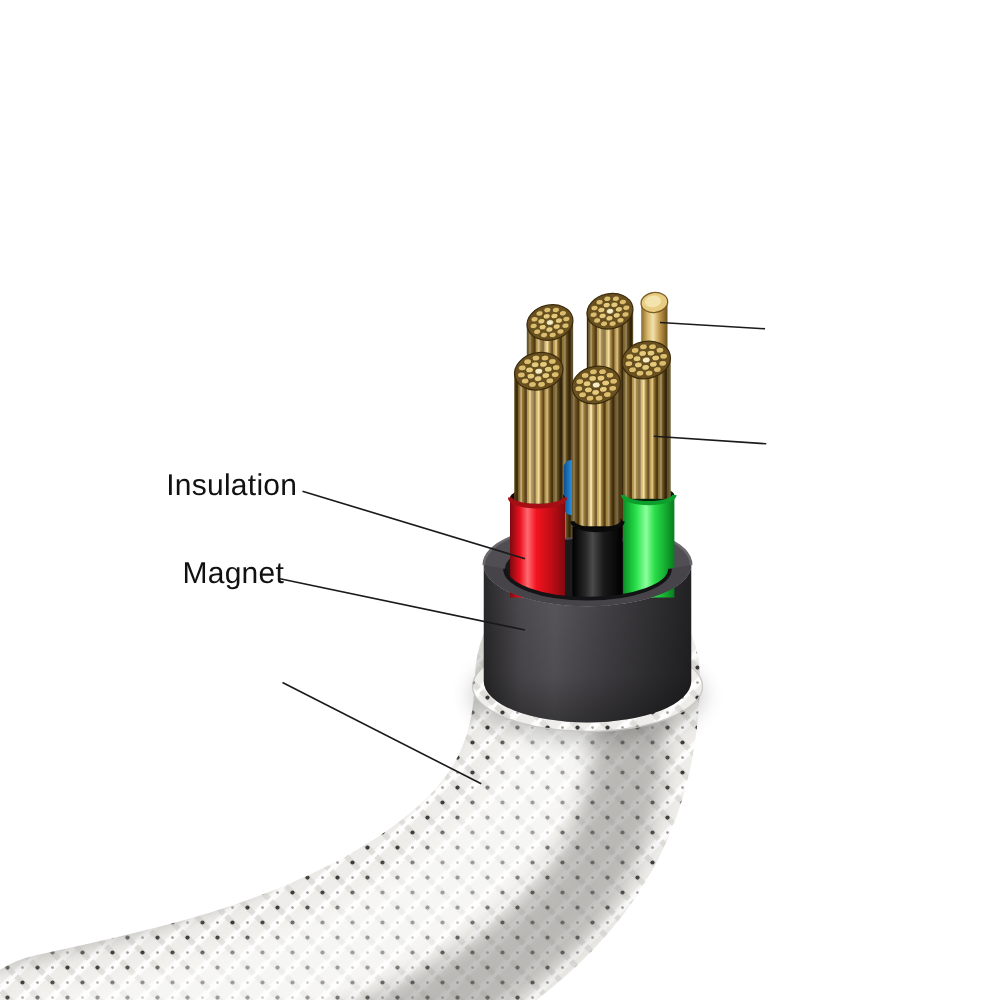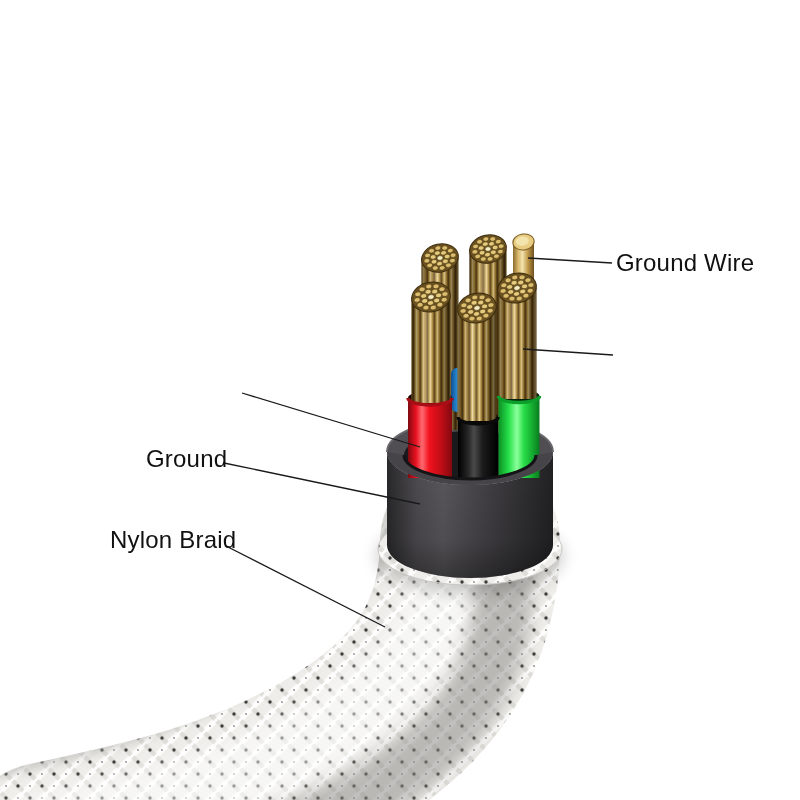--- a/index.html
+++ b/index.html
@@ -243,17 +243,16 @@
 
   <g stroke="#1a1a1a" stroke-width="1.3">
     <line x1="612" y1="263" x2="528" y2="258"></line>
     <line x1="613" y1="355" x2="523" y2="349"></line>
     <line x1="242" y1="393" x2="420" y2="447"></line>
     <line x1="224" y1="463" x2="420" y2="504"></line>
     <line x1="226" y1="546" x2="385" y2="627"></line>
   </g>
 </svg>
 
-<div class="callout" style="left:616px;top:249px">Ground Wire</div>
-<div class="callout" style="left:146px;top:445px">Ground</div>
-<div class="callout" style="left:110px;top:526px">Nylon Braid</div>
+<div class="callout" style="left:133px;top:375px">Insulation</div>
+<div class="callout" style="left:146px;top:445px">Magnet</div>
 
 </div>
 
 </body></html>

